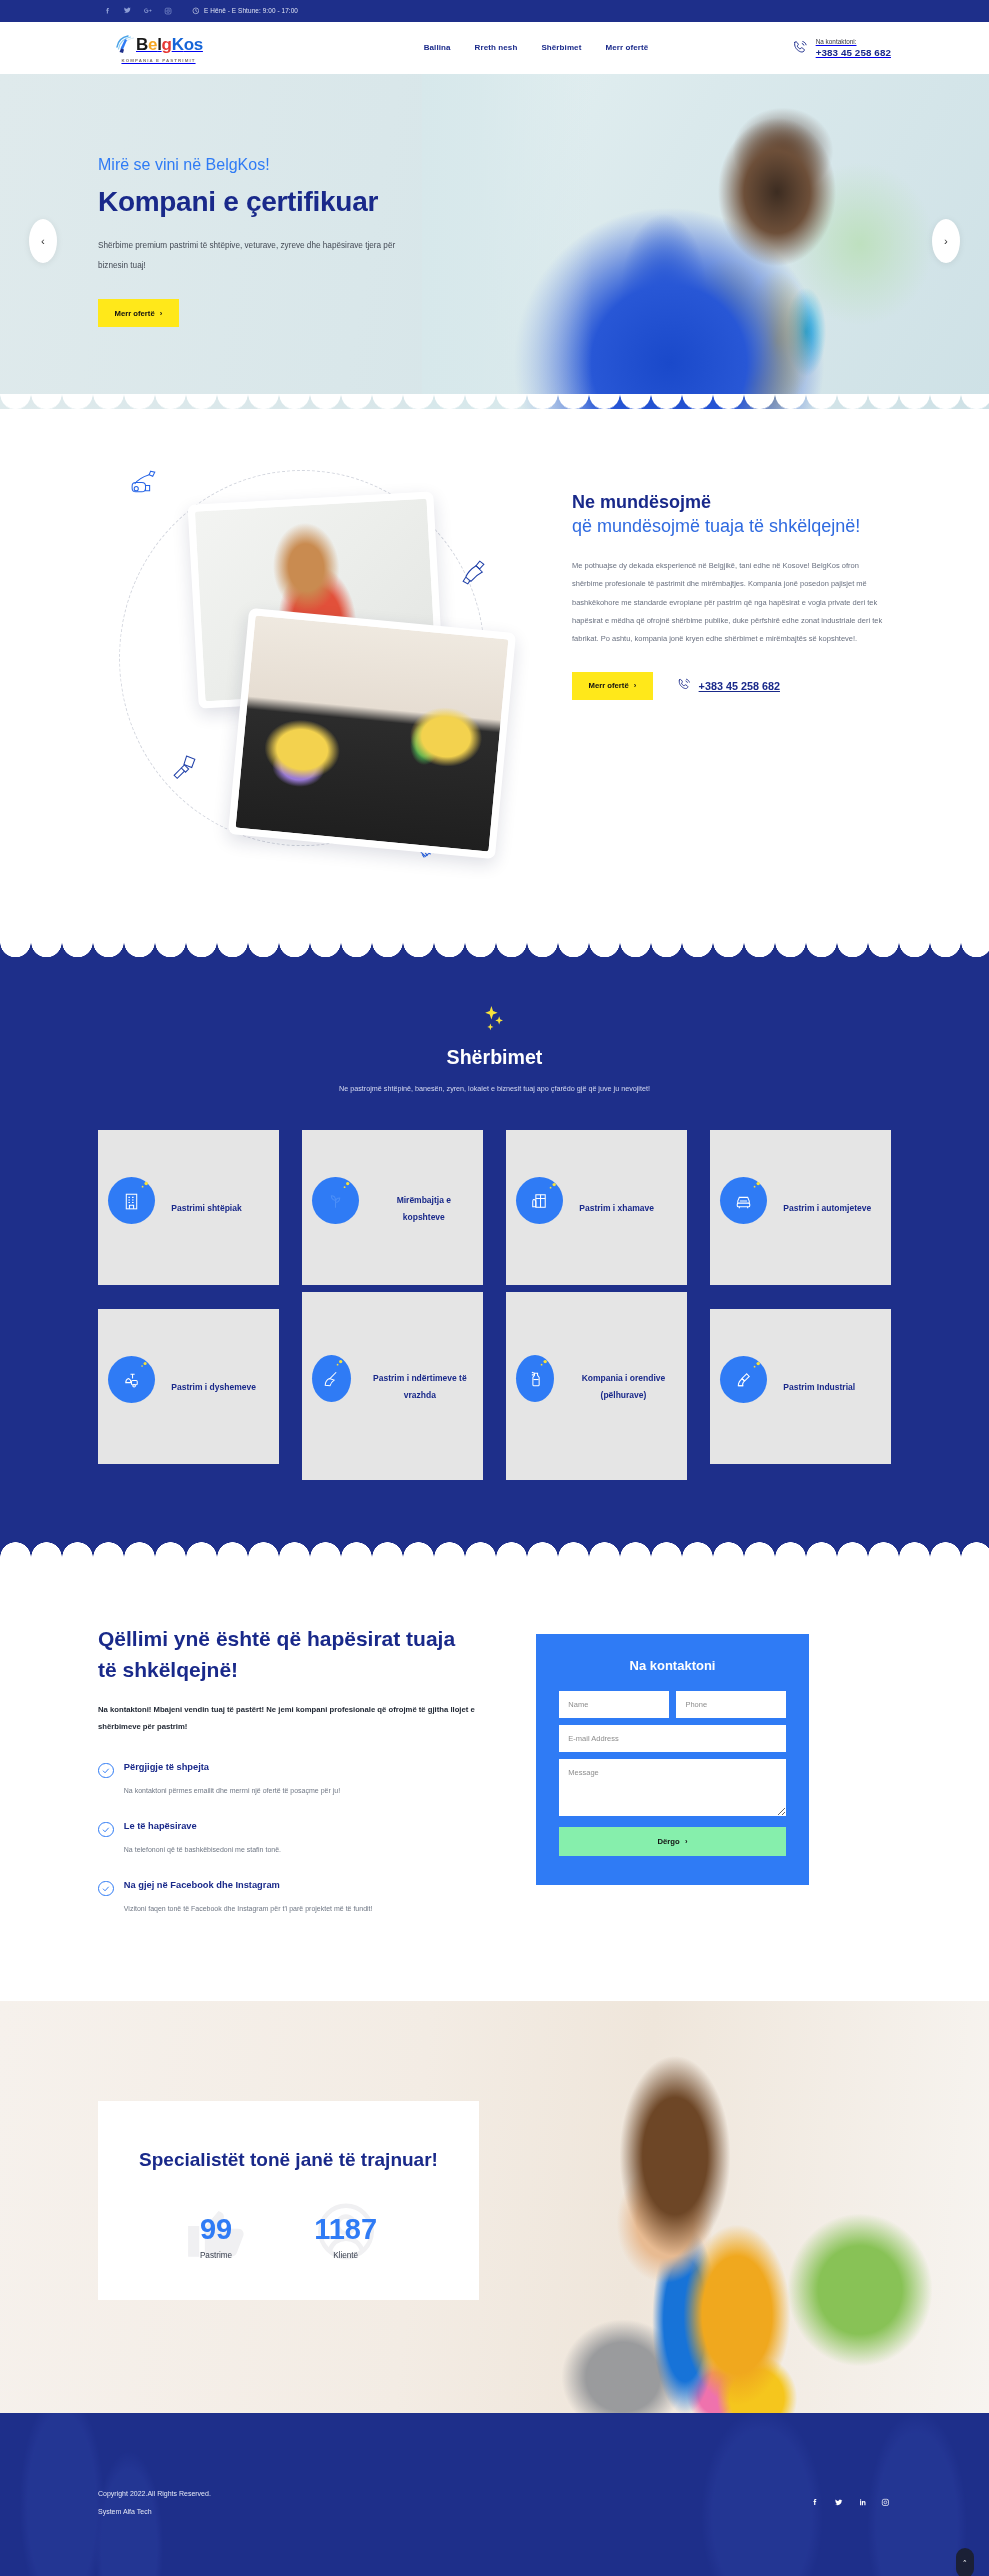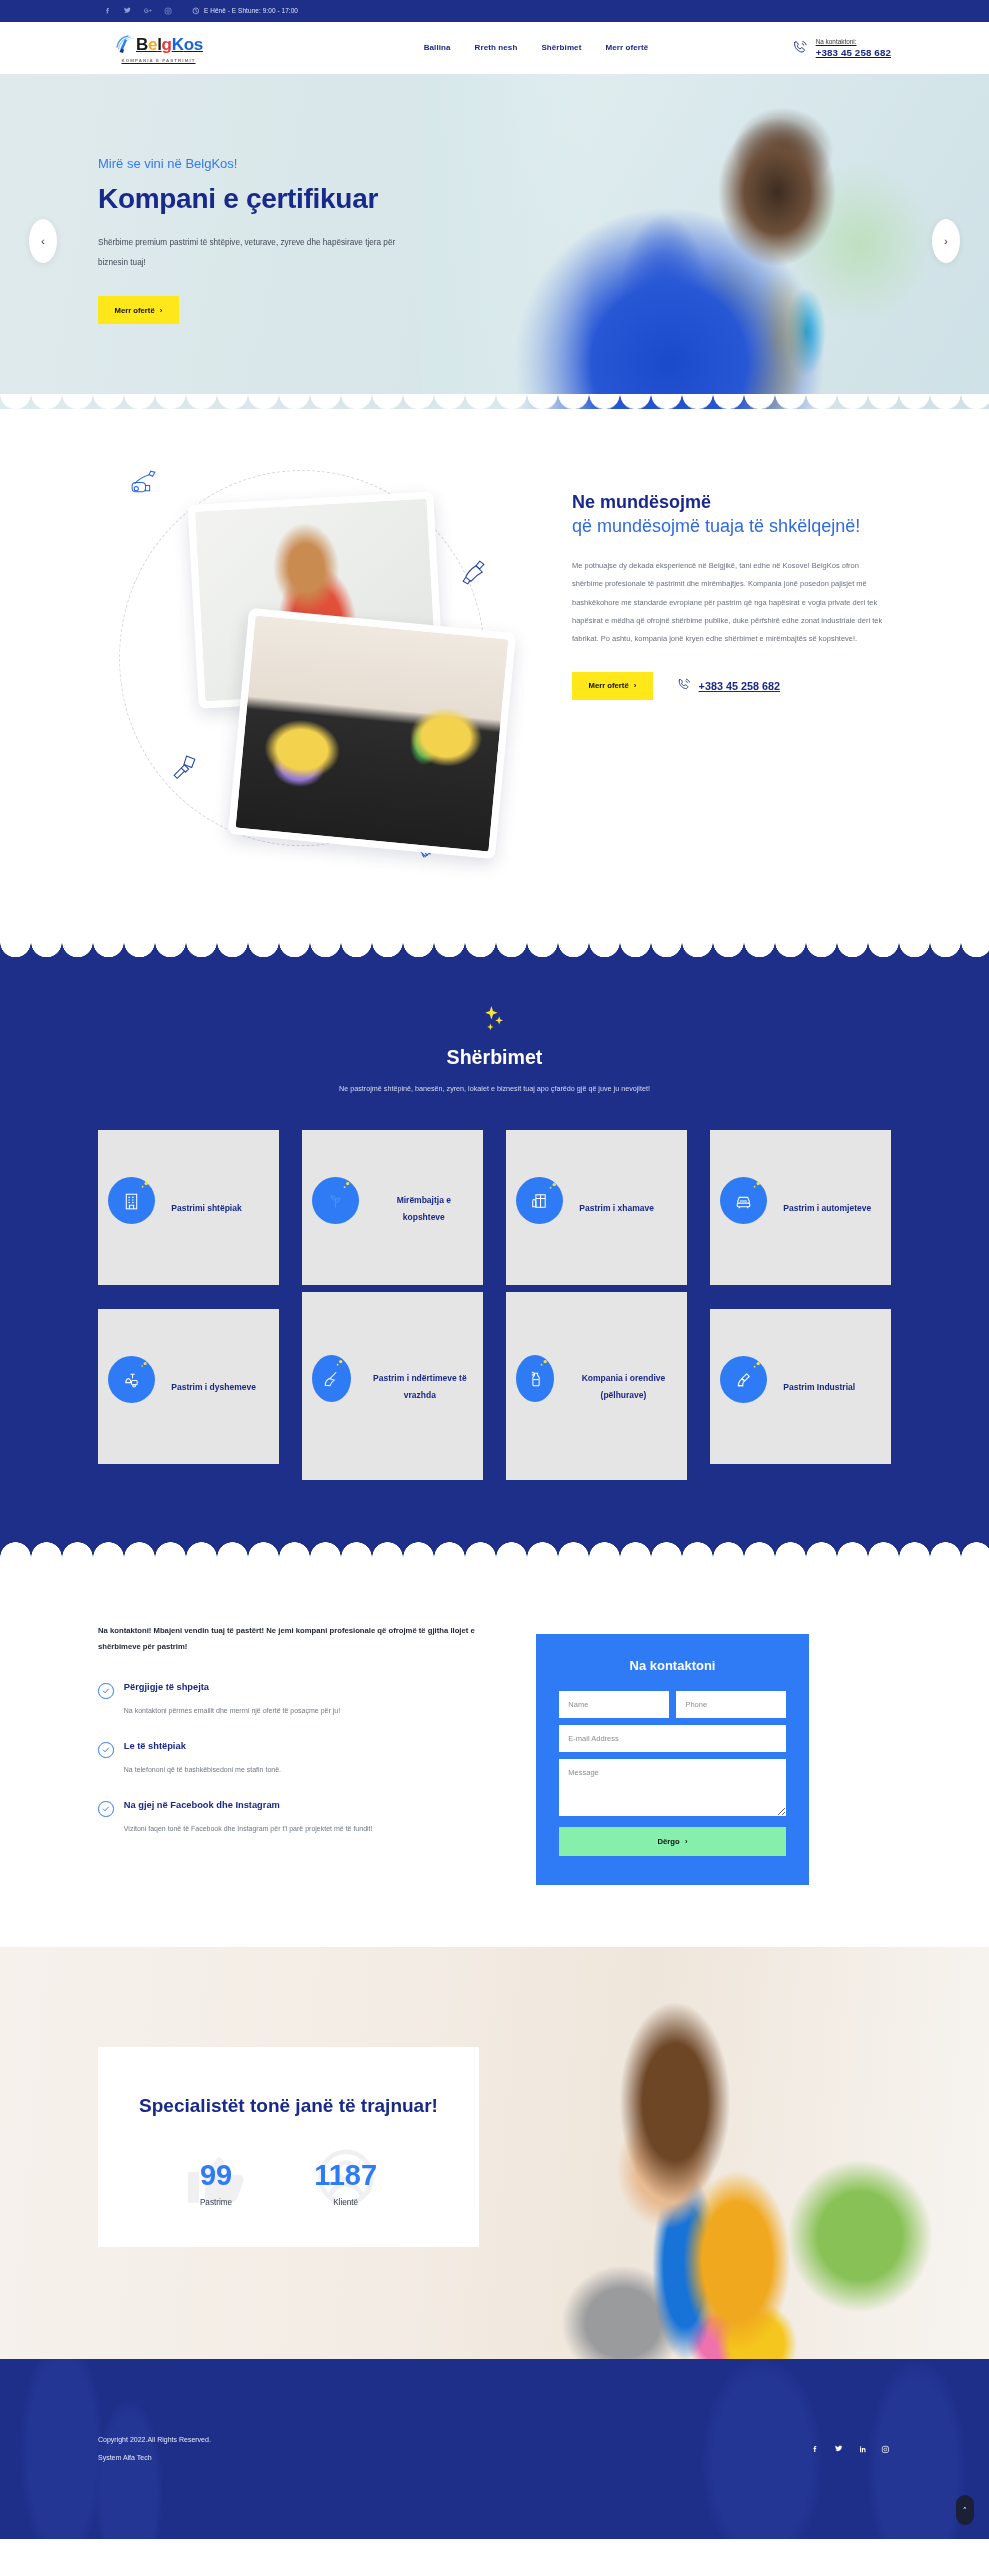--- a/index.html
+++ b/index.html
@@ -81,21 +81,21 @@
       radial-gradient(ellipse 28px 62px at 384px 258px, #1aa7d8 0%, rgba(26,167,216,0) 72%),
       radial-gradient(ellipse 103px 113px at 438px 170px, #bfe0c0 0%, rgba(191,224,192,0) 72%),
       linear-gradient(120deg,#e6f1f2 0%, #dbe9ec 40%, #cfe1e6 100%);
     filter: saturate(1.05);
   }
   .hero-photo:after{
     content:""; position:absolute; inset:0;
     background: linear-gradient(90deg, rgba(216,232,235,1) 0%, rgba(216,232,235,.85) 10%, rgba(216,232,235,0) 30%);
   }
   .hero-content { position:relative; width:793px; margin:0 auto; padding-top: 82px; z-index: 3;}
-  .hero-kicker { color:#2f7bf5; font-size: 13px; margin-bottom: 12.4px; }
+  .hero-kicker { color:#2f7bf5; font-size: 16px; margin-bottom: 12.4px; }
   .hero-title { color:#19298a; font-size: 28px; font-weight: 800; letter-spacing:-0.3px; margin-bottom: 18.5px;}
   .hero-sub { color:#444a55; font-size: 8.2px; line-height: 2.4; max-width: 319px; margin-bottom:23px;}
   .btn-yellow {
     display:inline-flex; align-items:center; gap:5.2px;
     background:#ffe81a; color:#111; font-weight:800; font-size:7.7px;
     padding: 9.8px 16.5px; border:none; cursor:pointer;
   }
   .hero-arrow {
     position:absolute; top:50%; transform:translateY(-50%);
     width: 28px; height: 44px; background:#fff; border-radius: 50%;
@@ -574,20 +574,21 @@
         <div class="sv-label">Pastrim Industrial</div>
       </div>
     </div>
 
     <div class="scallop-bot-in"></div>
   </section>
 
   <section class="goal">
     <div class="goal-inner">
       <div class="goal-left">
+        <h2 class="goal-h">Qëllimi ynë është që hapësirat tuaja të shkëlqejnë!</h2>
         <p class="goal-p">Na kontaktoni! Mbajeni vendin tuaj të pastërt! Ne jemi kompani profesionale që ofrojmë të gjitha llojet e shërbimeve për pastrim!</p>
 
         <div class="feat">
           <span class="check">
             <svg viewBox="0 0 24 24" fill="none" stroke="#2f7bf5" stroke-width="3" stroke-linecap="round" stroke-linejoin="round">
                 <path d="M4 12.5l5.5 5.5L20 6.5"></path>
               </svg>
           </span>
           <div>
             <div class="feat-h">Përgjigje të shpejta</div>
@@ -595,21 +596,21 @@
           </div>
         </div>
 
         <div class="feat">
           <span class="check">
             <svg viewBox="0 0 24 24" fill="none" stroke="#2f7bf5" stroke-width="3" stroke-linecap="round" stroke-linejoin="round">
                 <path d="M4 12.5l5.5 5.5L20 6.5"></path>
               </svg>
           </span>
           <div>
-            <div class="feat-h">Le të shtëpiak</div>
+            <div class="feat-h">Le të hapësirave</div>
             <div class="feat-p">Na telefononi që të bashkëbisedoni me stafin tonë.</div>
           </div>
         </div>
 
         <div class="feat">
           <span class="check">
             <svg viewBox="0 0 24 24" fill="none" stroke="#2f7bf5" stroke-width="3" stroke-linecap="round" stroke-linejoin="round">
                 <path d="M4 12.5l5.5 5.5L20 6.5"></path>
               </svg>
           </span>

